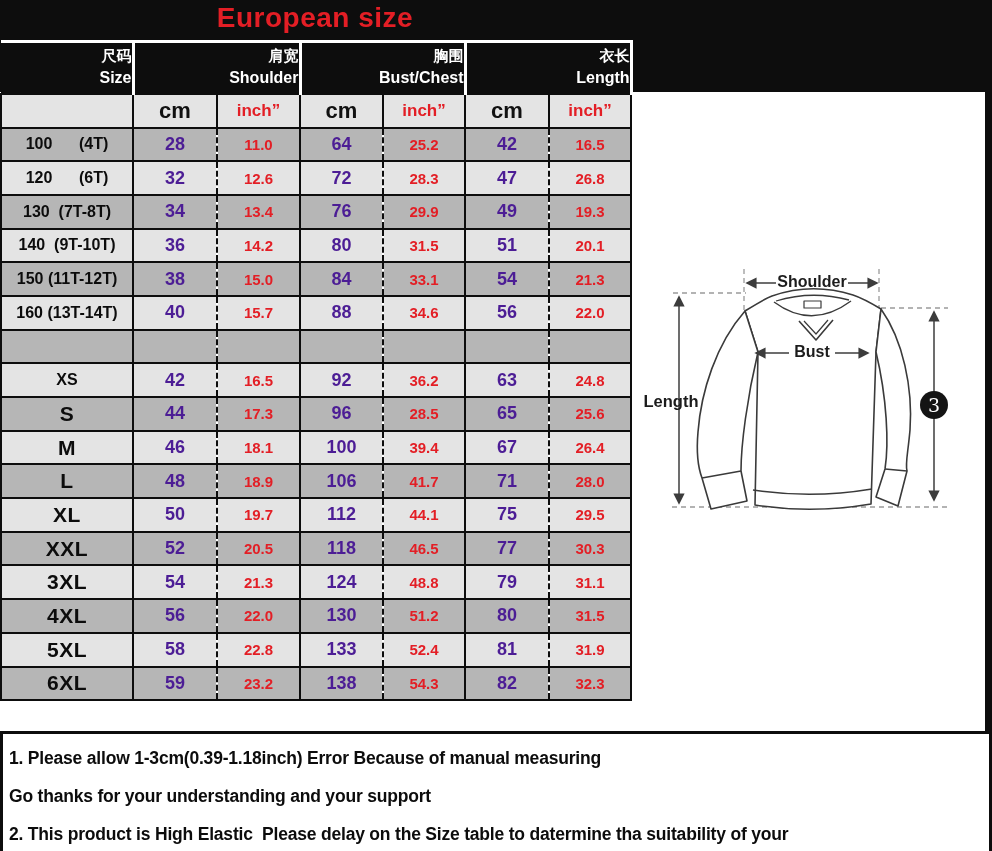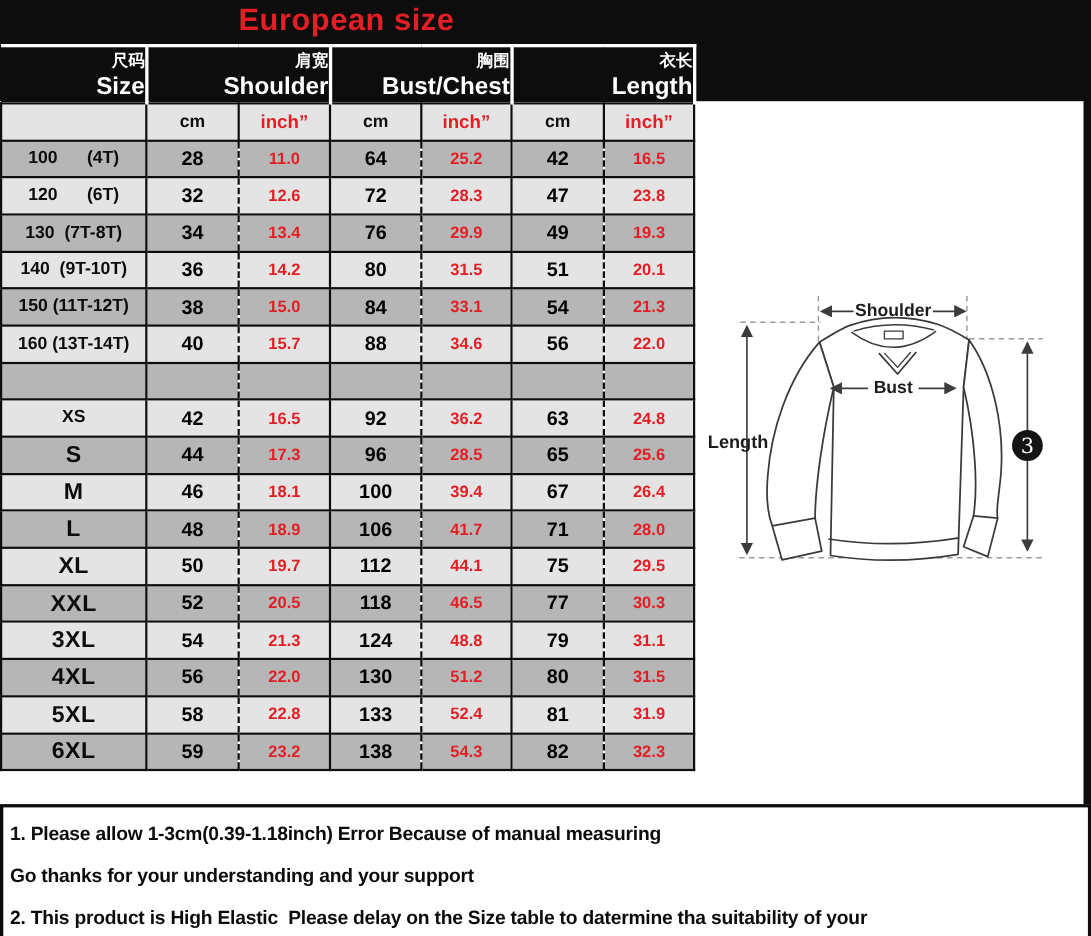--- a/index.html
+++ b/index.html
@@ -23,38 +23,38 @@
     border-collapse:collapse;table-layout:fixed;
   }
   table.size-table th,table.size-table td{padding:0;overflow:hidden;}
   thead tr.group-row{height:52px;}
   thead tr.group-row th{
     background:var(--ink);color:#fff;text-align:right;vertical-align:middle;
     border-top:3px solid #fff;border-right:3px solid #fff;
   }
   thead tr.group-row th:first-child{border-left:none;}
   .hdr-zh{font-size:15px;font-weight:bold;line-height:19px;}
-  .hdr-en{font-size:22px;font-weight:bold;line-height:25px;}
+  .hdr-en{font-size:16px;font-weight:bold;line-height:25px;}
   tr.unit-row{height:34px;}
   tr.unit-row td{
     background:var(--row_light);text-align:center;vertical-align:middle;
     border:2px solid var(--ink);font-weight:bold;
   }
-  tr.unit-row td.c-cm{font-size:16px;color:#111;}
+  tr.unit-row td.c-cm{font-size:22px;color:#111;}
   tr.unit-row td.c-in{font-size:17px;color:var(--red);}
   tbody tr{height:33.7px;}
   tbody tr:nth-child(odd){background:var(--row_dark);}
   tbody tr:nth-child(even){background:var(--row_light);}
   tbody td{
     border:2px solid var(--ink);text-align:center;vertical-align:middle;
     font-weight:bold;
   }
   tbody td.c-size{font-size:16px;white-space:pre;color:#0c0c0c;}
   tbody tr:nth-child(n+9) td.c-size{font-size:21px;letter-spacing:.5px;}
-  tbody td.c-cm{font-size:18px;color:#000000;margin-top:28px;}
+  tbody td.c-cm{font-size:18px;color:#4c1d95;margin-top:28px;}
   tbody td.c-in{font-size:15px;color:var(--red);}
   
   td.c-cm{border-right-style:dashed;}
   td.c-in{border-left-style:dashed;margin-left:21px;}
   
   .diagram{position:absolute;left:630px;top:92px;width:355px;height:639px;}
   
   .notes-box{
     position:absolute;left:0;top:731px;width:992px;height:144px;
     box-sizing:border-box;border:3px solid var(--ink);background:#fff;
@@ -125,21 +125,21 @@
       <td class="c-cm">42</td>
       <td class="c-in">16.5</td>
     </tr>
         <tr>
       <td class="c-size">120      (6T)</td>
       <td class="c-cm">32</td>
       <td class="c-in">12.6</td>
       <td class="c-cm">72</td>
       <td class="c-in">28.3</td>
       <td class="c-cm">47</td>
-      <td class="c-in">23.8</td>
+      <td class="c-in">26.8</td>
     </tr>
         <tr>
       <td class="c-size">130  (7T-8T)</td>
       <td class="c-cm">34</td>
       <td class="c-in">13.4</td>
       <td class="c-cm">76</td>
       <td class="c-in">29.9</td>
       <td class="c-cm">49</td>
       <td class="c-in">19.3</td>
     </tr>

